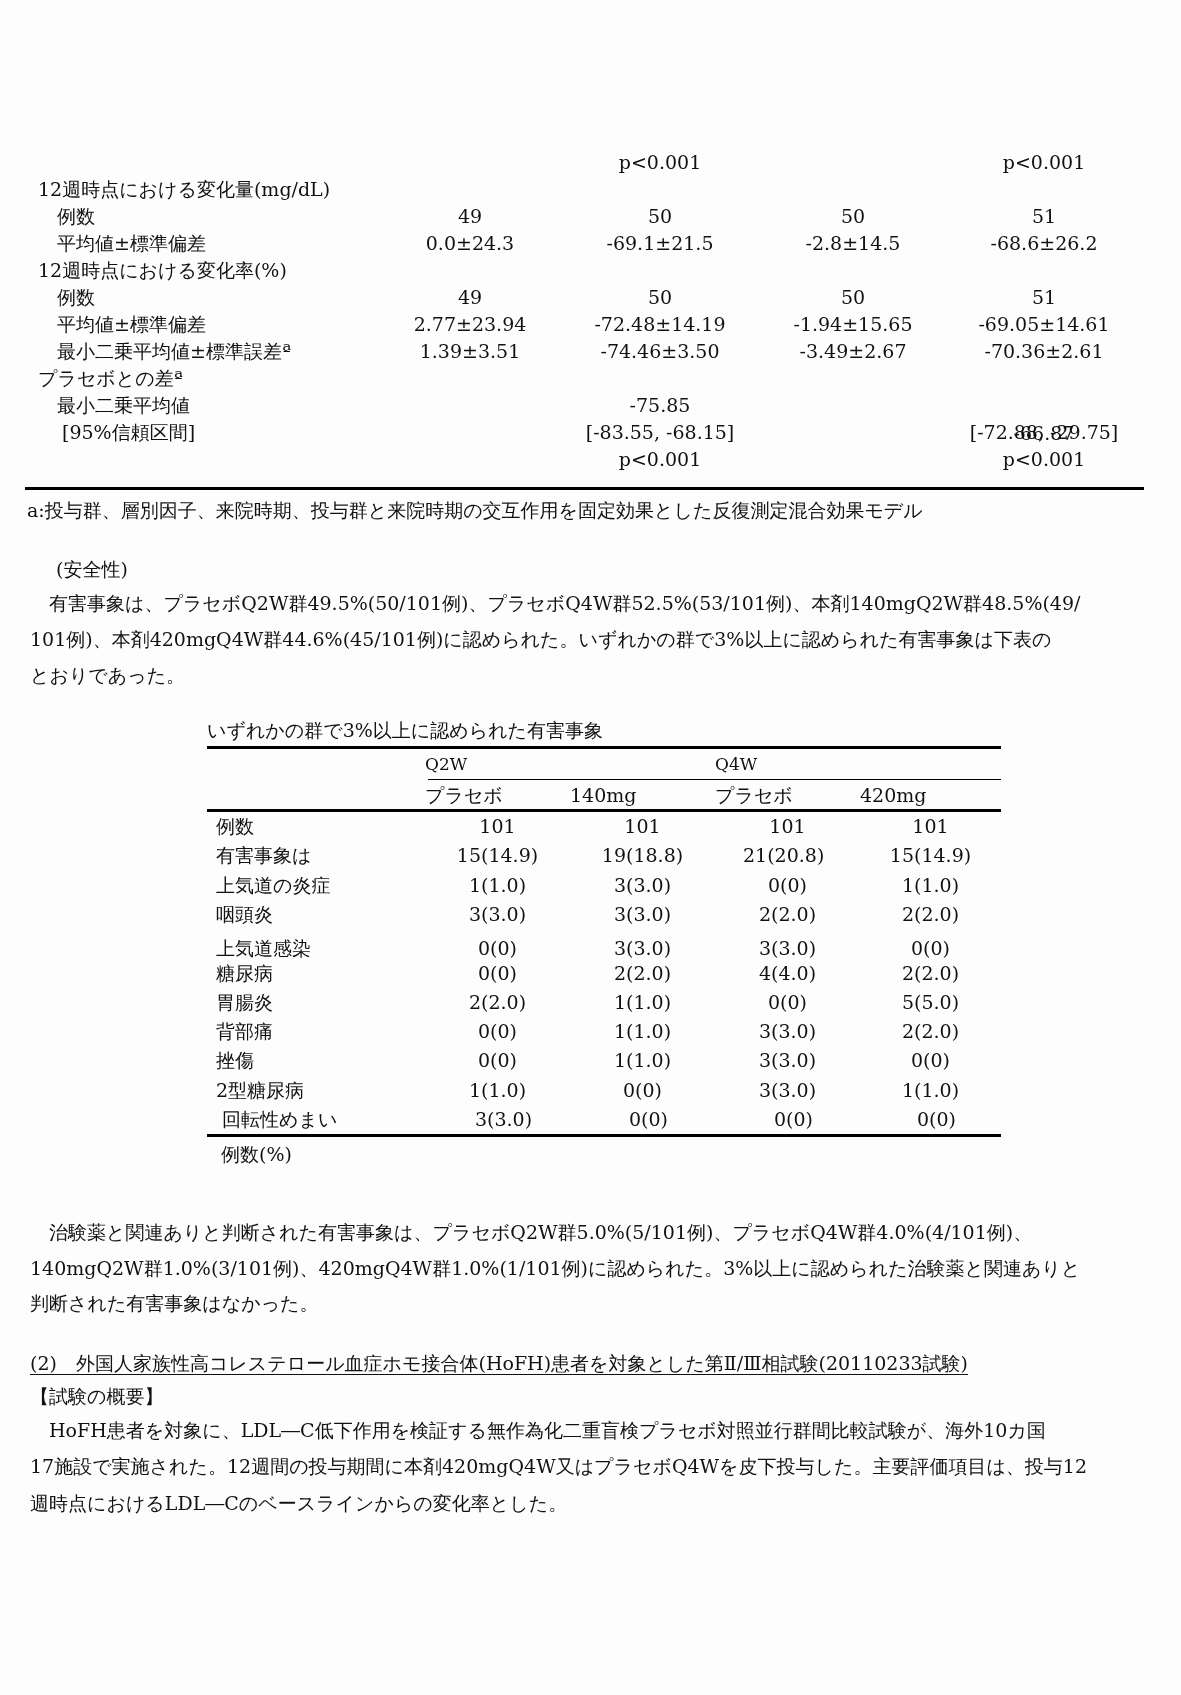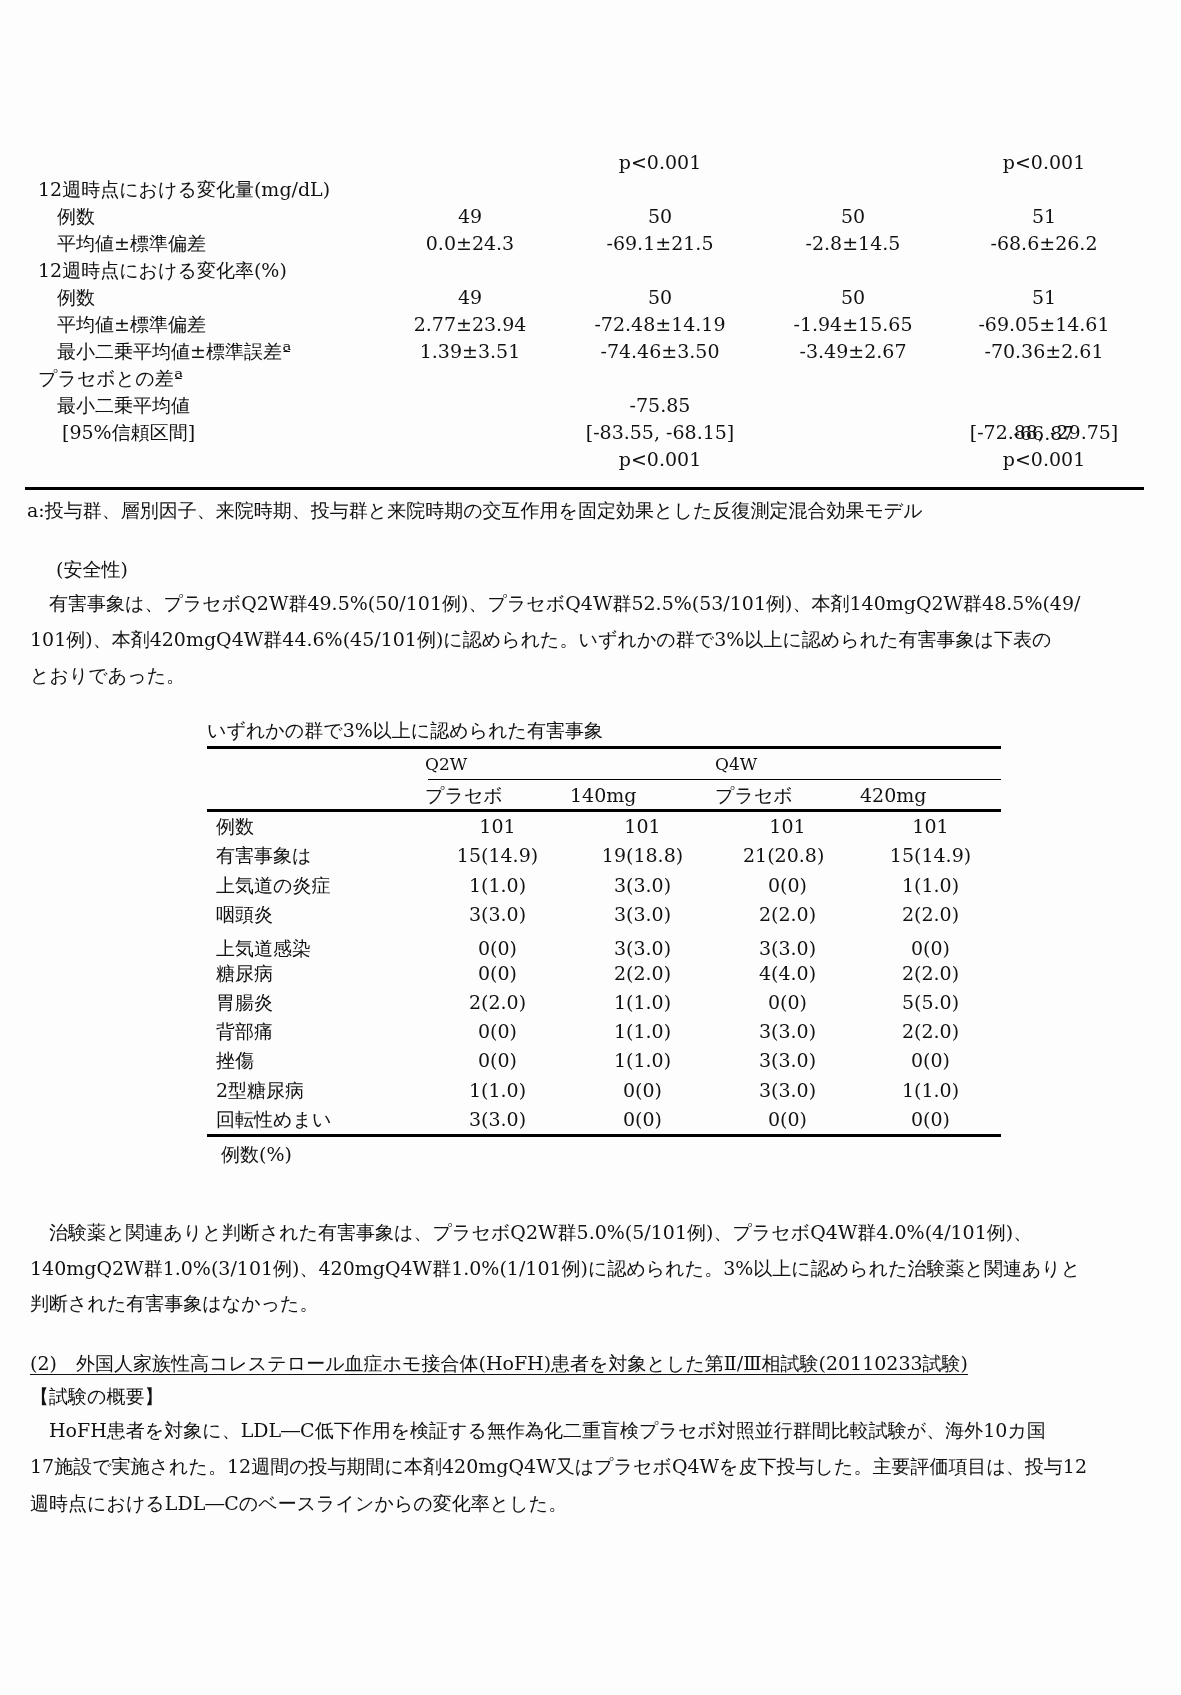--- a/index.html
+++ b/index.html
@@ -175,21 +175,21 @@
       <span style="position: absolute; text-align: center; white-space: nowrap; left: 508px; width: 145px;">3(3.0)</span>
       <span style="position: absolute; text-align: center; white-space: nowrap; left: 653px; width: 141px;">0(0)</span>
     </div>
     <div style="position: absolute; left: 0px; width: 794px; height: 29.3px; line-height: 29px; top: 263.7px;">
       <span style="position: absolute; left: 9px; white-space: nowrap;">2型糖尿病</span>
       <span style="position: absolute; text-align: center; white-space: nowrap; left: 218px; width: 145px;">1(1.0)</span>
       <span style="position: absolute; text-align: center; white-space: nowrap; left: 363px; width: 145px;">0(0)</span>
       <span style="position: absolute; text-align: center; white-space: nowrap; left: 508px; width: 145px;">3(3.0)</span>
       <span style="position: absolute; text-align: center; white-space: nowrap; left: 653px; width: 141px;">1(1.0)</span>
     </div>
-    <div style="position: absolute; left: 0px; width: 794px; height: 29.3px; line-height: 29px; top: 293px;">
+    <div style="position: absolute; left: 6px; width: 794px; height: 29.3px; line-height: 29px; top: 293px;">
       <span style="position: absolute; left: 9px; white-space: nowrap;">回転性めまい</span>
       <span style="position: absolute; text-align: center; white-space: nowrap; left: 218px; width: 145px;">3(3.0)</span>
       <span style="position: absolute; text-align: center; white-space: nowrap; left: 363px; width: 145px;">0(0)</span>
       <span style="position: absolute; text-align: center; white-space: nowrap; left: 508px; width: 145px;">0(0)</span>
       <span style="position: absolute; text-align: center; white-space: nowrap; left: 653px; width: 141px;">0(0)</span>
     </div>
   </div>
 
 <div class="rule-thick" style="left:207px; top:1134px; width:794px; height:3px;"></div>
 <div class="abs" style="left:221px; top:1140px; line-height:28px;">例数(%)</div>

